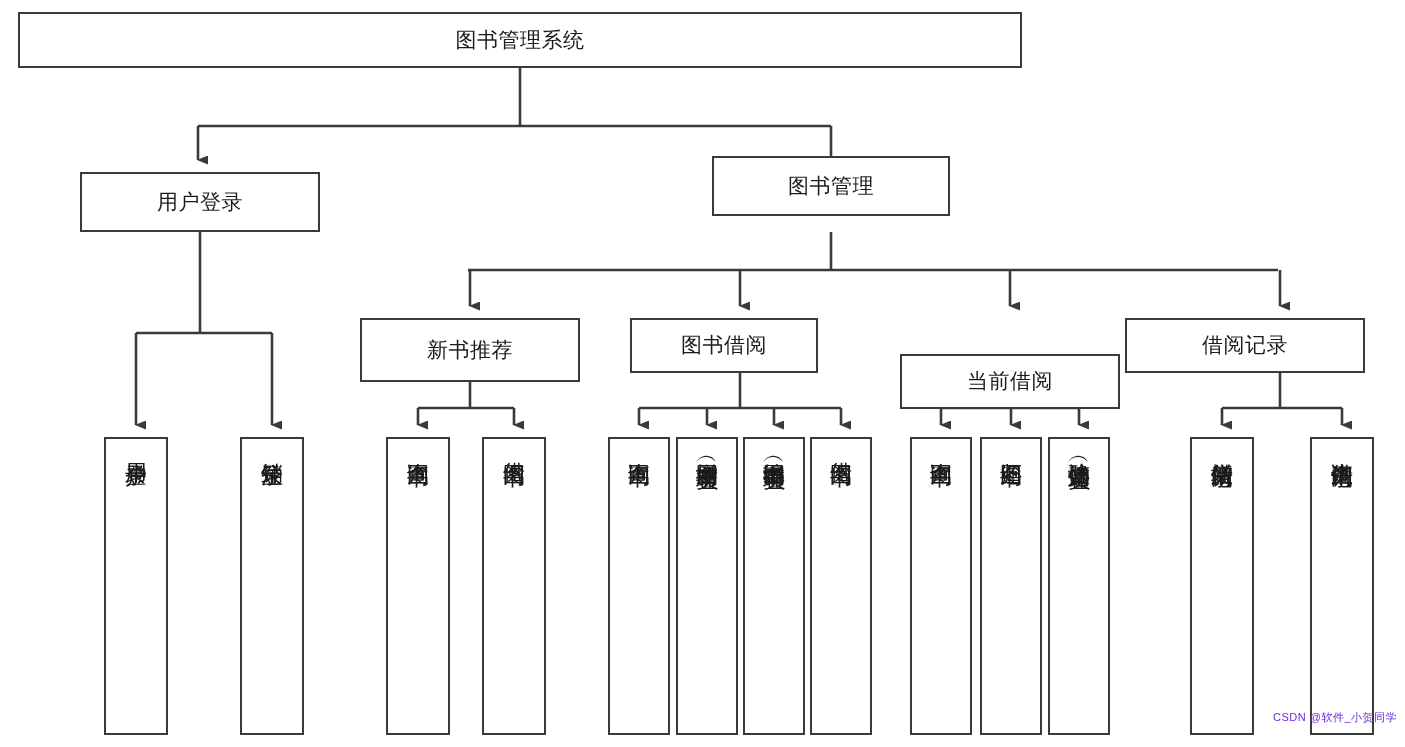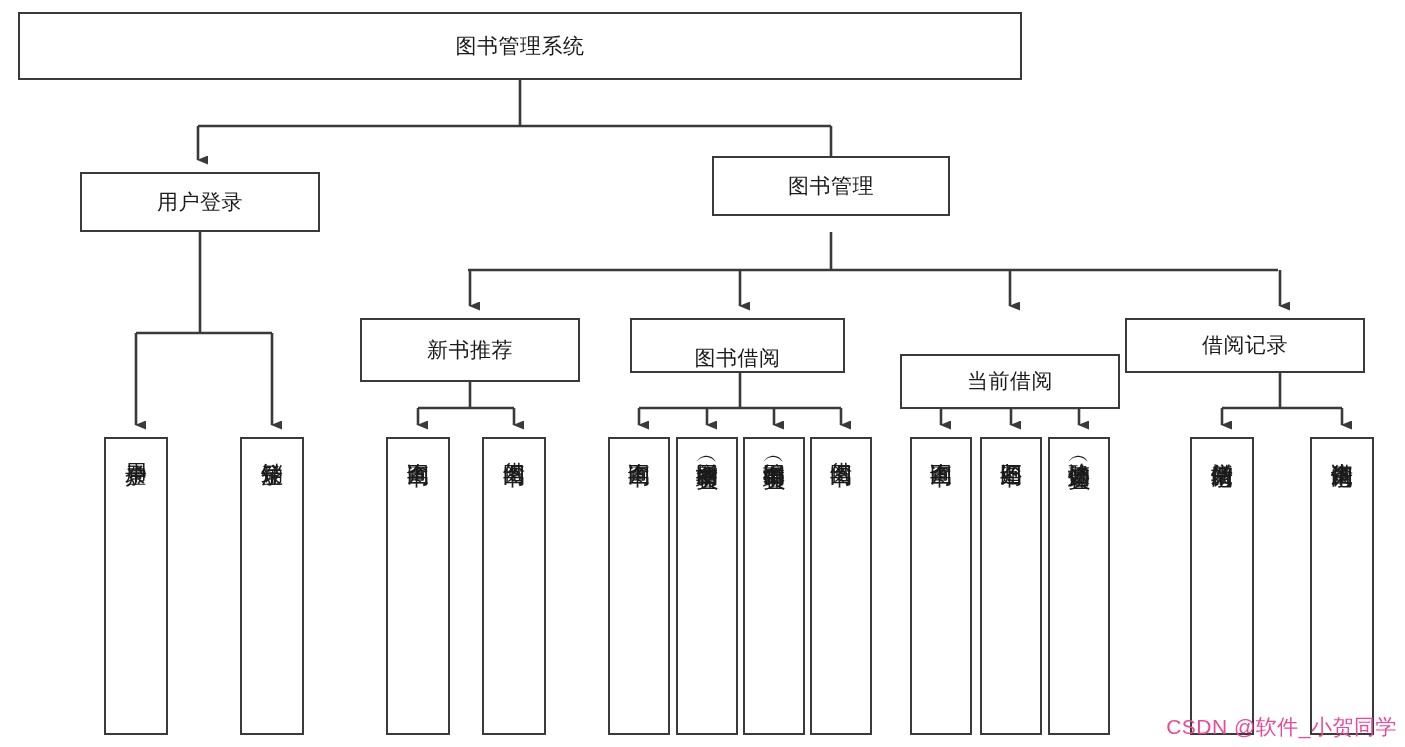--- a/index.html
+++ b/index.html
@@ -53,23 +53,23 @@
     writing-mode: vertical-rl;
     text-orientation: upright;
     font-size: 22px;
     letter-spacing: 1px;
     line-height: 1.0;
     white-space: nowrap;
   }
   #watermark {
     position: absolute;
     right: 8px;
-    bottom: 6px;
-    font-size: 21px;
-    color: #ec4899;
+    bottom: 22px;
+    font-size: 11px;
+    color: #6d28d9;
     letter-spacing: 0.5px;
     white-space: nowrap;
     pointer-events: none;
   }
 </style>
 </head>
 <body>
 
 <div id="diagram-root">
 
@@ -110,33 +110,33 @@
         <path d="M1011,408 L1011,425" marker-end="url(#arrowhead)"></path>
         <path d="M1079,408 L1079,425" marker-end="url(#arrowhead)"></path>
         <path d="M1280,373 L1280,408"></path>
         <path d="M1222,408 L1342,408"></path>
         <path d="M1222,408 L1222,425" marker-end="url(#arrowhead)"></path>
         <path d="M1342,408 L1342,425" marker-end="url(#arrowhead)"></path>
       </g>
   </svg>
 
   <div id="nodes-layer">
-      <div class="node horizontal" style="left: 18px; top: 12px; width: 1004px; height: 68px;">
+      <div class="node horizontal" style="left: 18px; top: 12px; width: 1004px; height: 56px;">
         <span class="node-label">图书管理系统</span>
       </div>
       <div class="node horizontal" style="left: 80px; top: 172px; width: 240px; height: 60px;">
         <span class="node-label">用户登录</span>
       </div>
       <div class="node horizontal" style="left: 712px; top: 156px; width: 238px; height: 60px;">
         <span class="node-label">图书管理</span>
       </div>
       <div class="node horizontal" style="left: 360px; top: 318px; width: 220px; height: 64px;">
         <span class="node-label">新书推荐</span>
       </div>
-      <div class="node horizontal" style="left: 630px; top: 318px; width: 215px; height: 55px; align-items: flex-end;">
+      <div class="node horizontal" style="left: 630px; top: 318px; width: 188px; height: 55px;">
         <span class="node-label">图书借阅</span>
       </div>
       <div class="node horizontal" style="left: 900px; top: 318px; width: 220px; height: 55px; margin-top: 36px;">
         <span class="node-label">当前借阅</span>
       </div>
       <div class="node horizontal" style="left: 1125px; top: 318px; width: 240px; height: 55px;">
         <span class="node-label">借阅记录</span>
       </div>
       <div class="node vertical" style="left: 104px; top: 437px; width: 64px; height: 298px;">
         <span class="node-label">用户登录</span>

